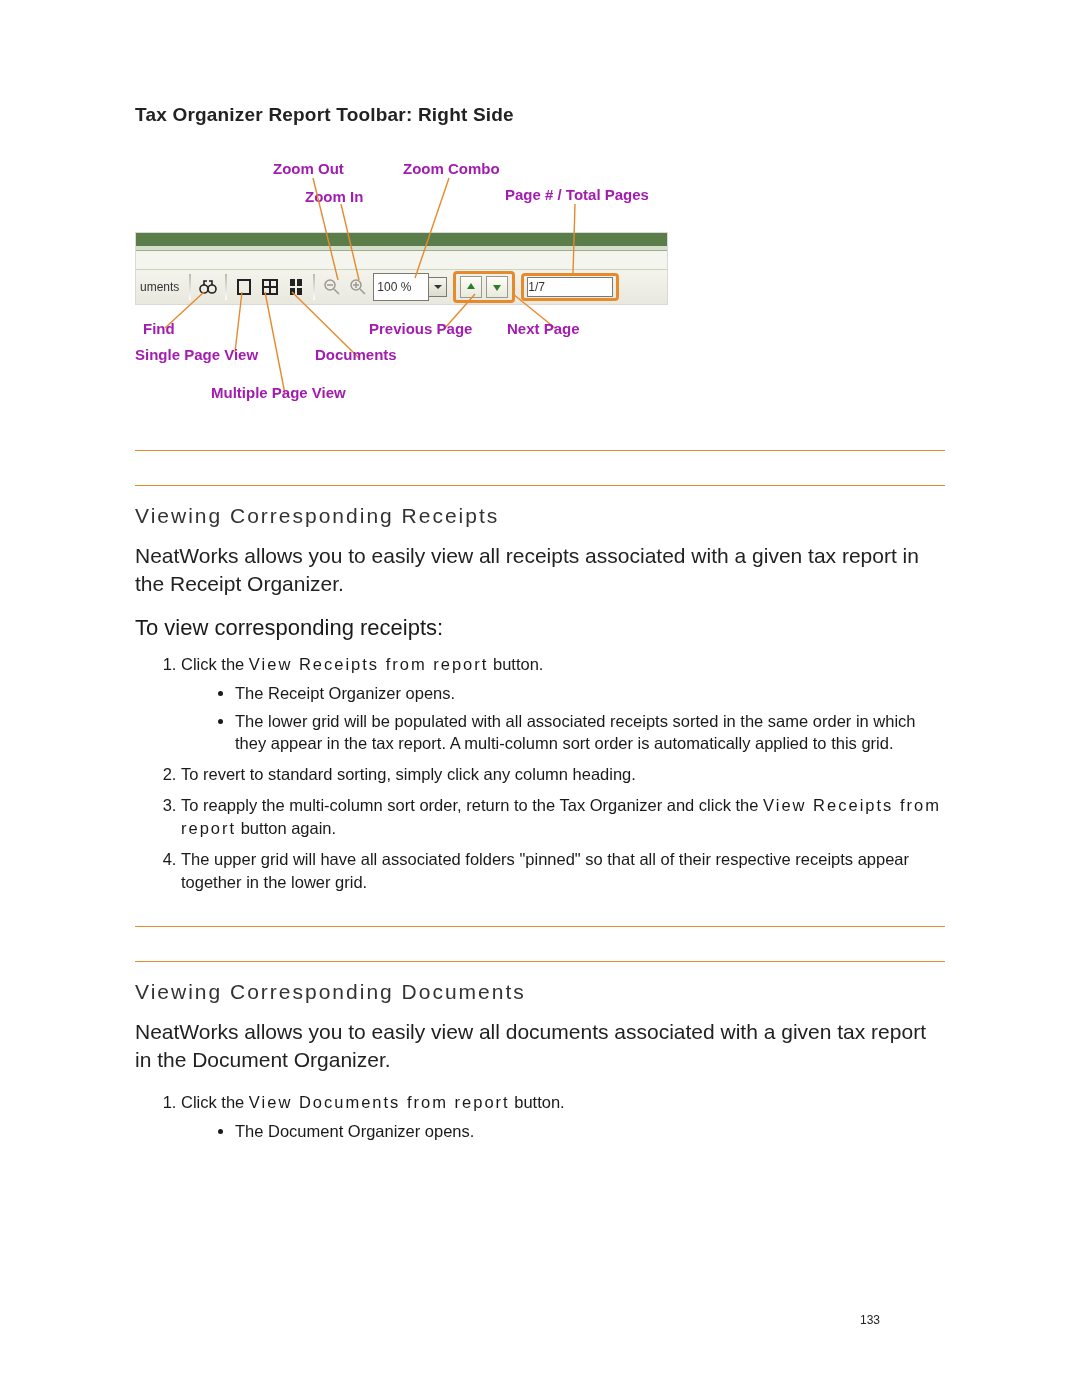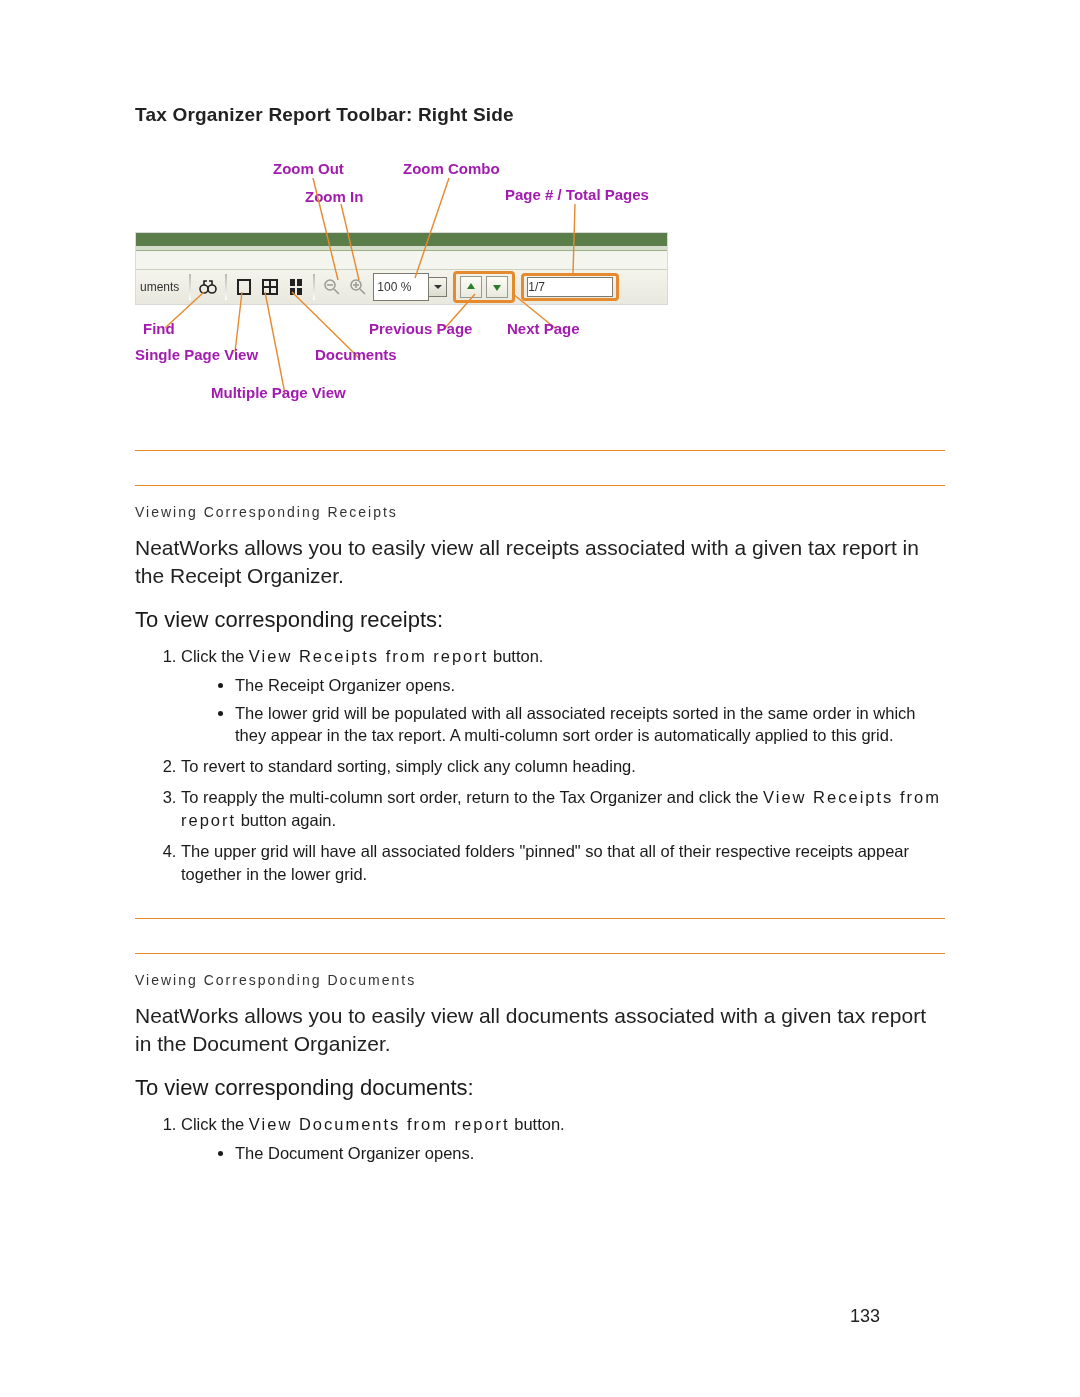--- a/index.html
+++ b/index.html
@@ -148,21 +148,21 @@
     top:450px;
   }
   .rule {
     height:0;
     border:0;
     border-top:1.5px solid #e68a2e;
     margin:0;
   }
   .rule-gap { height:34px; }
   .sec-title {
-    font-size:14px;
+    font-size:21px;
     color:#333;
     letter-spacing:2px;
     margin-top:18px;
     margin-bottom:14px;
   }
   .para {
     font-size:21px;
     line-height:1.35;
     margin:0 0 16px;
     color:#222;
@@ -185,21 +185,21 @@
   .sub-bullets {
     list-style: disc;
     margin:6px 0 4px;
     padding-left:54px;
   }
   .sub-bullets li { margin-bottom:6px; line-height:1.35; }
   .page-num {
     position:absolute;
     right:200px;
     bottom:70px;
-    font-size:18px;
+    font-size:12px;
     color:#222;
   }
 </style>
 </head>
 <body>
 
 <div class="page">
 
   <div class="figure">
     <div class="fig-title">Tax Organizer Report Toolbar: Right Side</div>
@@ -345,21 +345,20 @@
       <li>The upper grid will have all associated folders "pinned" so that all of their respective receipts appear together in the lower grid.</li>
     </ol>
 
     <div style="height:22px"></div>
     <hr class="rule">
     <div class="rule-gap"></div>
     <hr class="rule">
 
     <div class="sec-title">Viewing Corresponding Documents</div>
     <p class="para">NeatWorks allows you to easily view all documents associated with a given tax report in the Document Organizer.</p>
-    <p class="lead-line">To view corresponding documents:</p>
 
     <ol class="steps">
       <li>
         <span>Click the </span><span class="emph">View Documents from report</span><span> button.</span>
         <ul class="sub-bullets">
           <li>The Document Organizer opens.</li>
         </ul>
       </li>
     </ol>
   </div>

